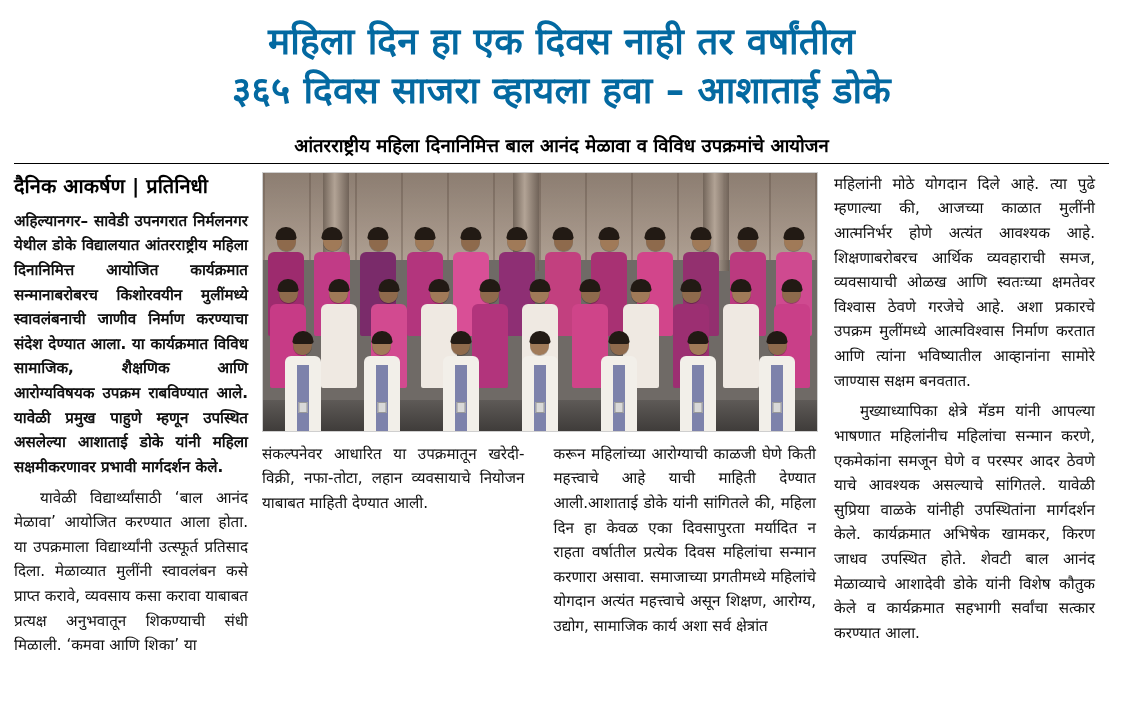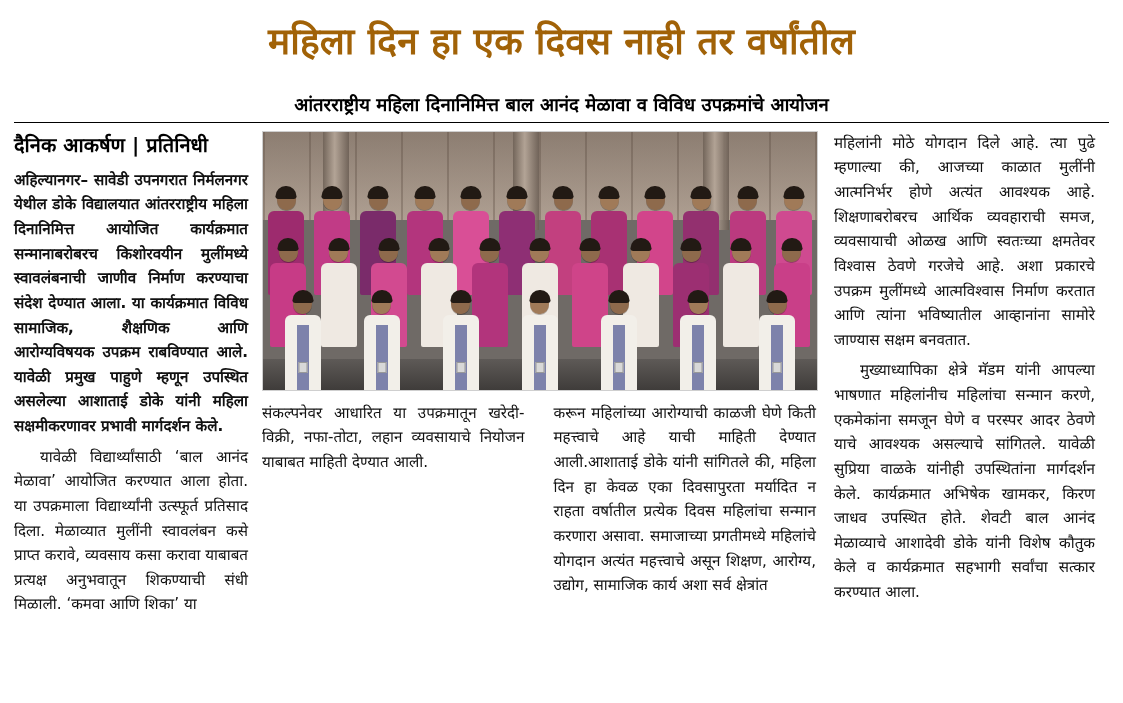--- a/index.html
+++ b/index.html
@@ -20,36 +20,36 @@
     height: 703px;
     box-sizing: border-box;
     padding: 18px 14px 6px 14px;
   }
 
   
   .headline {
     text-align: center;
     font-family: "DejaVu Sans", sans-serif;
     font-weight: bold;
-    color: #a16207;
+    color: #0369a1;
     letter-spacing: 0.2px;
   }
   .headline-line {
     font-size: 37px;
     line-height: 1.32;
     white-space: nowrap;
   }
 
   .subhead {
     text-align: center;
     font-family: "DejaVu Sans", sans-serif;
     font-weight: bold;
     font-size: 18.5px;
     color: #000000;
-    margin-top: 24px;
+    margin-top: 16px;
     margin-bottom: 6px;
     white-space: nowrap;
   }
 
   .rule {
     height: 1px;
     background: #000000;
     width: 100%;
     margin: 4px 0 8px 0;
   }
@@ -190,20 +190,21 @@
     border: 1px solid #999;
   }
 </style>
 </head>
 <body>
 
 <div class="page">
 
   <div class="headline">
     <div class="headline-line">महिला दिन हा एक दिवस नाही तर वर्षांतील</div>
+    <div class="headline-line">३६५ दिवस साजरा व्हायला हवा – आशाताई डोके</div>
   </div>
 
   <div class="subhead">आंतरराष्ट्रीय महिला दिनानिमित्त बाल आनंद मेळावा व विविध उपक्रमांचे आयोजन</div>
 
   <div class="rule"></div>
 
   <div class="body-region">
 
     <div class="col col-left">
       <div class="byline">दैनिक आकर्षण | प्रतिनिधी</div>

